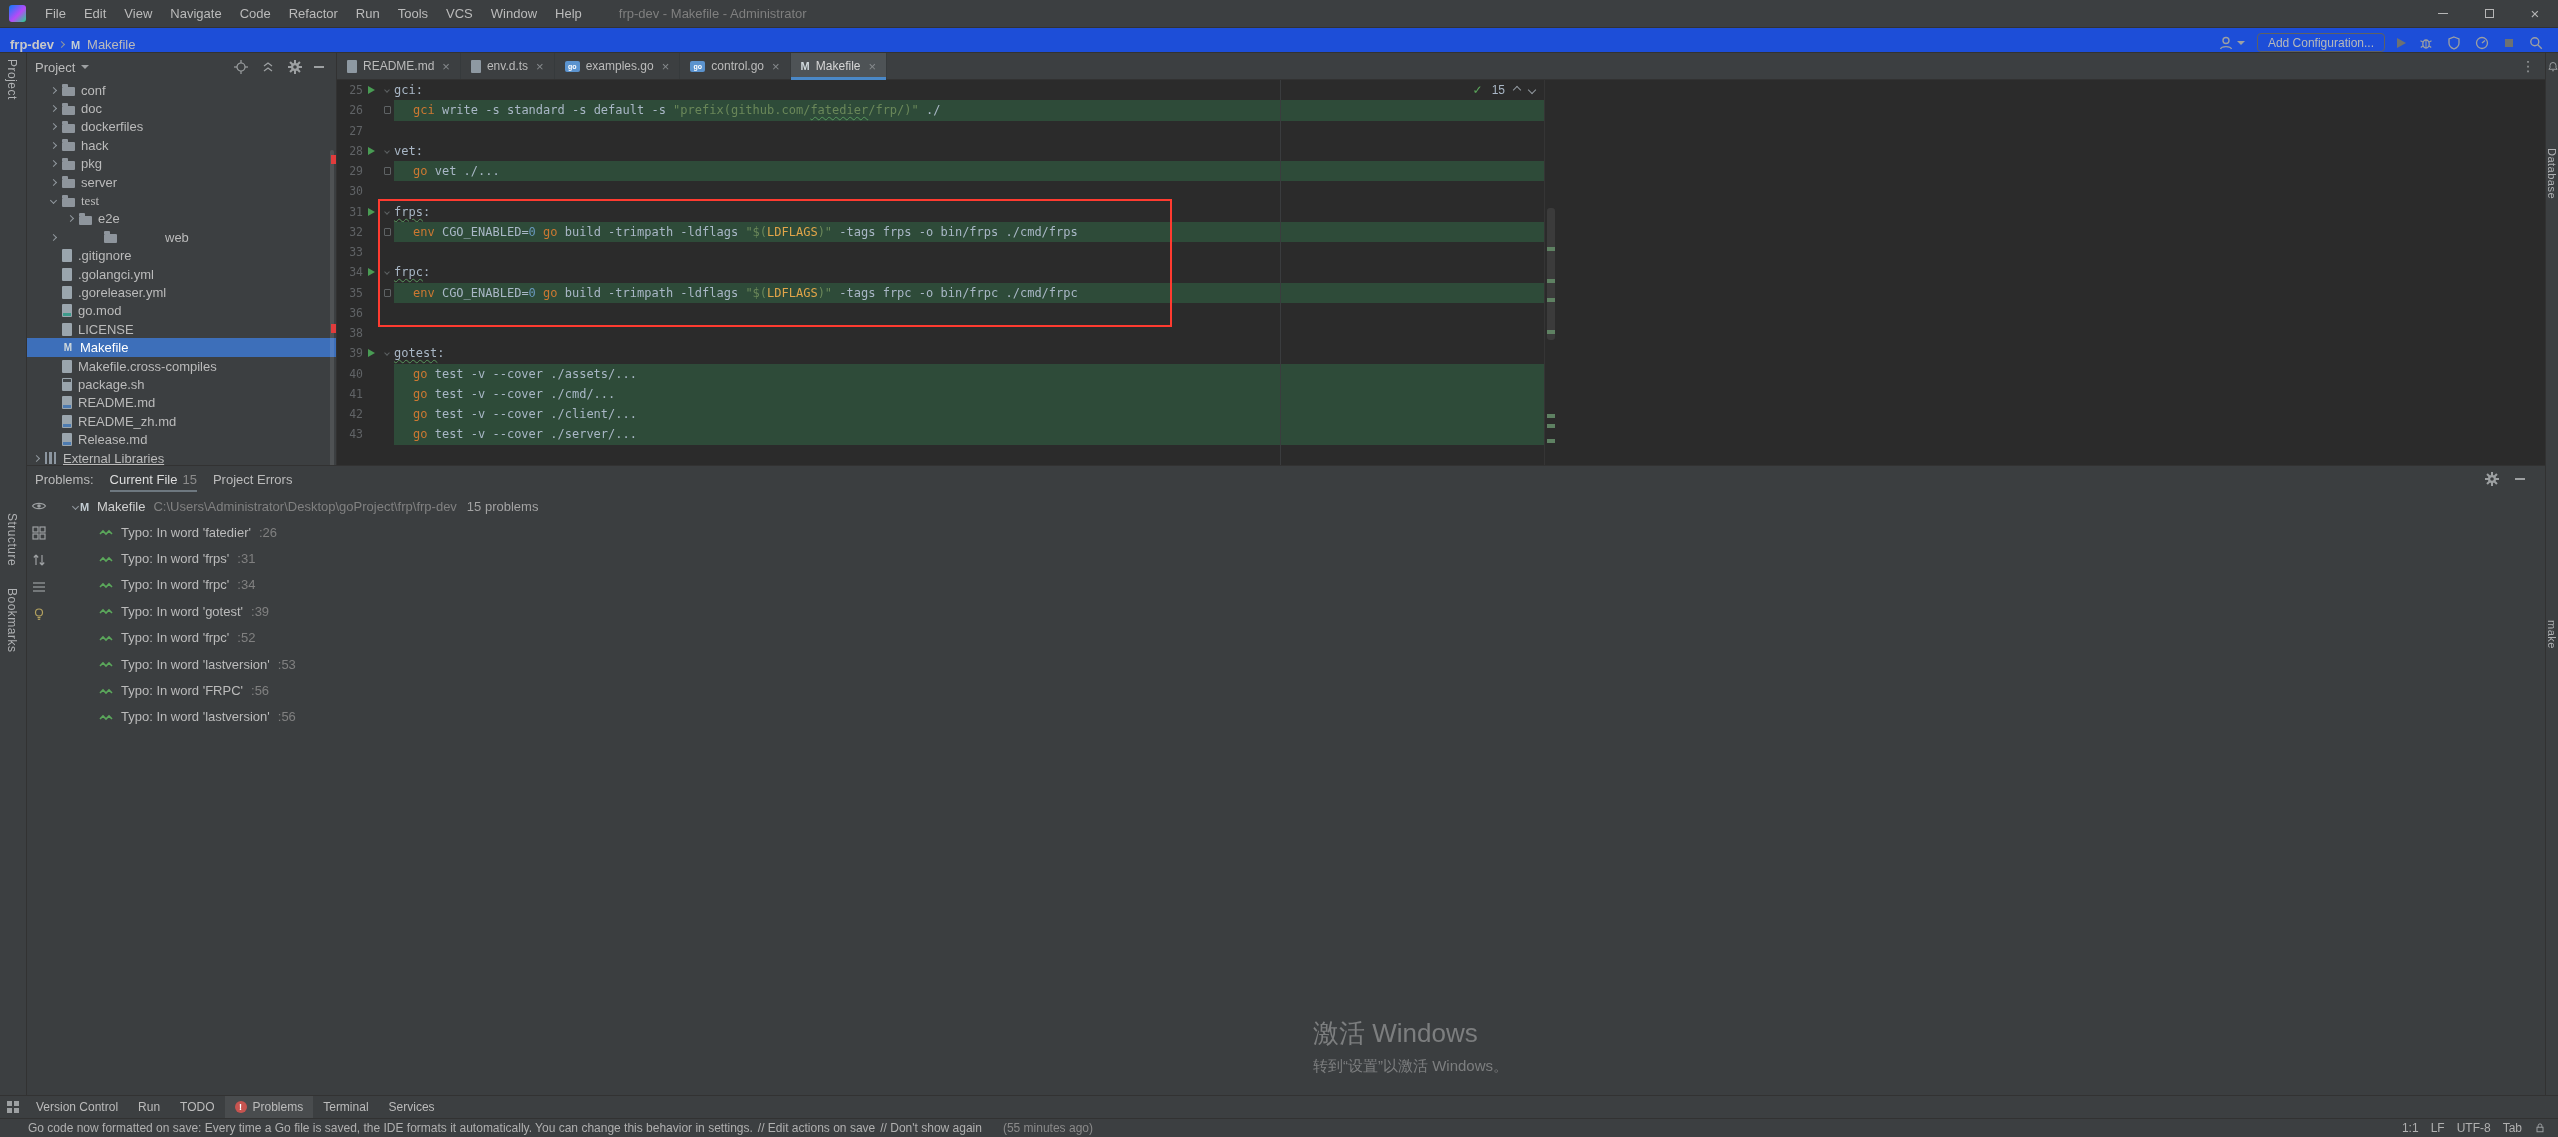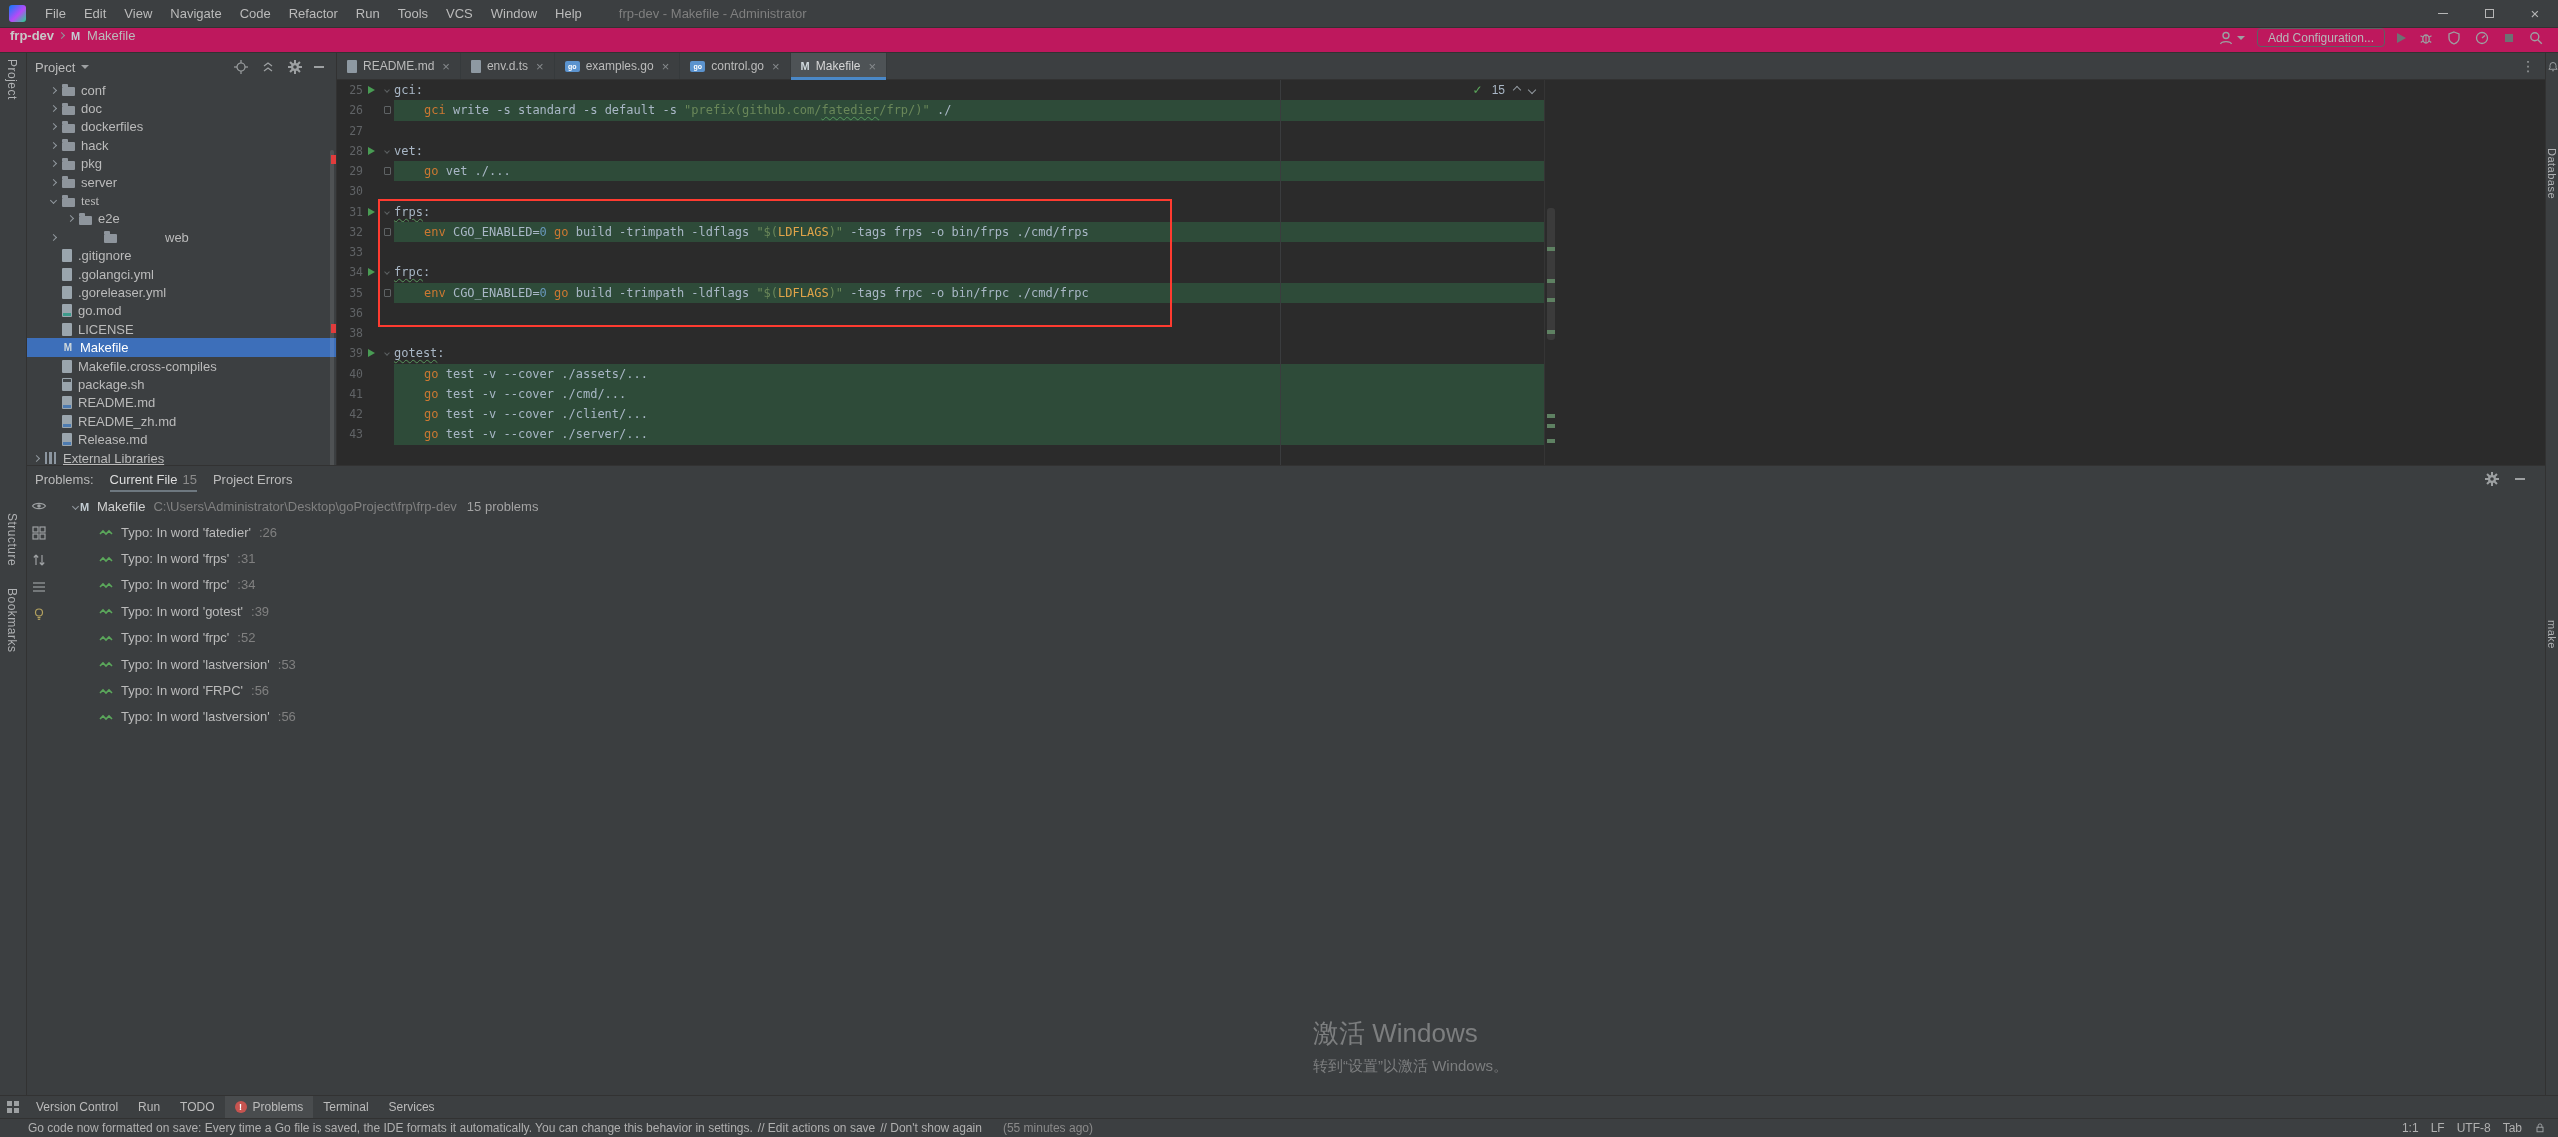--- a/index.html
+++ b/index.html
@@ -13,21 +13,21 @@
   .menus{display:flex;height:100%}
   .menu-item{padding:0 9px;display:flex;align-items:center;color:#bbbbbb;font-size:13px;cursor:default}
   .win-title{color:#7f7f7f;margin-left:28px;font-size:13px;white-space:nowrap}
   .win-controls{margin-left:auto;display:flex;height:100%}
   .win-btn{width:46px;display:flex;align-items:center;justify-content:center;color:#b6b6b6}
   .glyph-min{width:10px;height:1px;background:#b6b6b6}
   .glyph-max{width:9px;height:9px;border:1px solid #b6b6b6}
   .glyph-close{font-size:15px;line-height:1}
 
   
-  .navbar{height:25px;flex:0 0 auto;background:#be185d;border-bottom:1px solid #323232;display:flex;align-items:flex-start;padding:0 10px}
+  .navbar{height:25px;flex:0 0 auto;background:#1d4ed8;border-bottom:1px solid #323232;display:flex;align-items:flex-end;padding:0 10px}
   .crumb{display:flex;align-items:center;gap:5px}
   .crumb-root{color:#c8c8c8;font-weight:bold}
   .crumb-file{color:#bbbbbb}
   .mini-m{font-weight:bold;font-size:11px;color:#c3cdd3;width:13px;text-align:center}
   .nav-right{margin-left:auto;display:flex;align-items:center;gap:12px;padding-right:4px}
   .add-config{border:1px solid #5e6163;border-radius:4px;height:19px;padding:0 10px;display:flex;align-items:center;color:#b7b9ba;font-size:12px;white-space:nowrap}
   .play-gray{width:0;height:0;border-left:9px solid #6d7173;border-top:5.5px solid transparent;border-bottom:5.5px solid transparent}
   .i16{width:16px;height:16px;display:block}
   .i14{width:14px;height:14px;display:block}
   .i12{width:12px;height:12px;display:block}
@@ -96,21 +96,21 @@
   .editor{flex:1;position:relative;display:flex;min-height:0}
   .code-pane{width:1220px;flex:0 0 auto;position:relative}
   .code-line{height:20.25px;display:flex;align-items:center;font-family:"DejaVu Sans Mono",monospace;font-size:12px;position:relative}
   .code-line.hl{background:linear-gradient(to right,transparent 57px,#2e4b39 57px)}
   .ln{width:26px;text-align:right;color:#606366;flex:0 0 auto;font-size:11.5px}
   .gut-run{width:17px;display:flex;justify-content:center;flex:0 0 auto}
   .gut-fold{width:14px;display:flex;justify-content:center;align-items:center;flex:0 0 auto}
   .play{width:0;height:0;border-left:7px solid #499c54;border-top:4.5px solid transparent;border-bottom:4.5px solid transparent}
   .gut-mark{width:7px;height:8px;border:1px solid #5e6264;border-radius:1px}
   .code-text{white-space:pre}
-  .code-text.ind{padding-left:30px}
+  .code-text.ind{padding-left:19px}
   .tk.p{color:#a9b7c6}
   .tk.cmd{color:#cc7832}
   .tk.s{color:#6a8759}
   .tk.var{color:#e0a449}
   .tk.num{color:#6897bb}
   .tk.typo{text-decoration-line:underline;text-decoration-style:wavy;text-decoration-color:#57965c;text-decoration-thickness:1px;text-underline-offset:2px}
   .margin-guide{position:absolute;left:943px;top:0;bottom:0;width:1px;background:#3a3c3e}
   .red-box{position:absolute;left:41px;top:119px;width:794px;height:128px;border:2px solid #ff3b30;z-index:4;pointer-events:none}
   .error-stripe{position:absolute;right:0;top:0;bottom:0;width:13px;background:#2b2b2b;border-left:1px solid rgba(255,255,255,.05);z-index:3}
   .stripe-thumb{position:absolute;left:2px;right:2px;top:128px;height:132px;background:rgba(255,255,255,.08);border-radius:3px}

